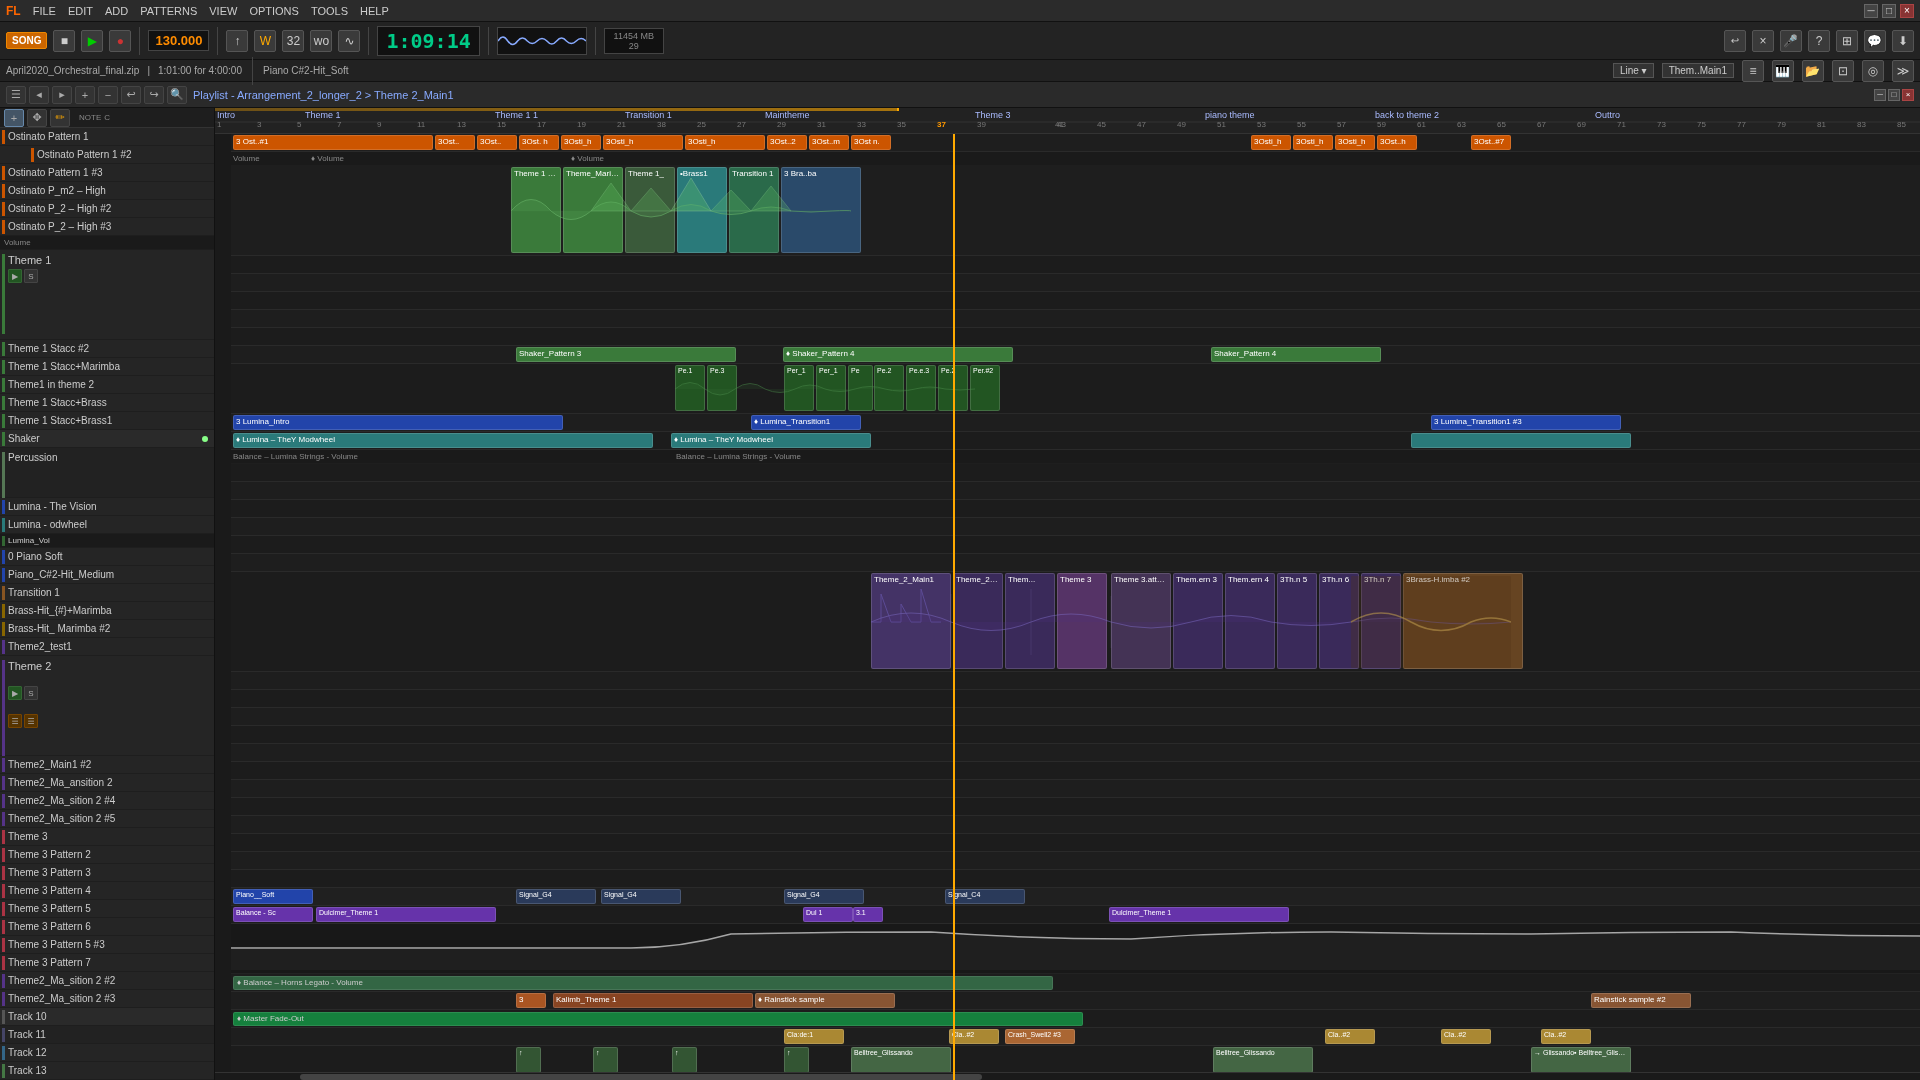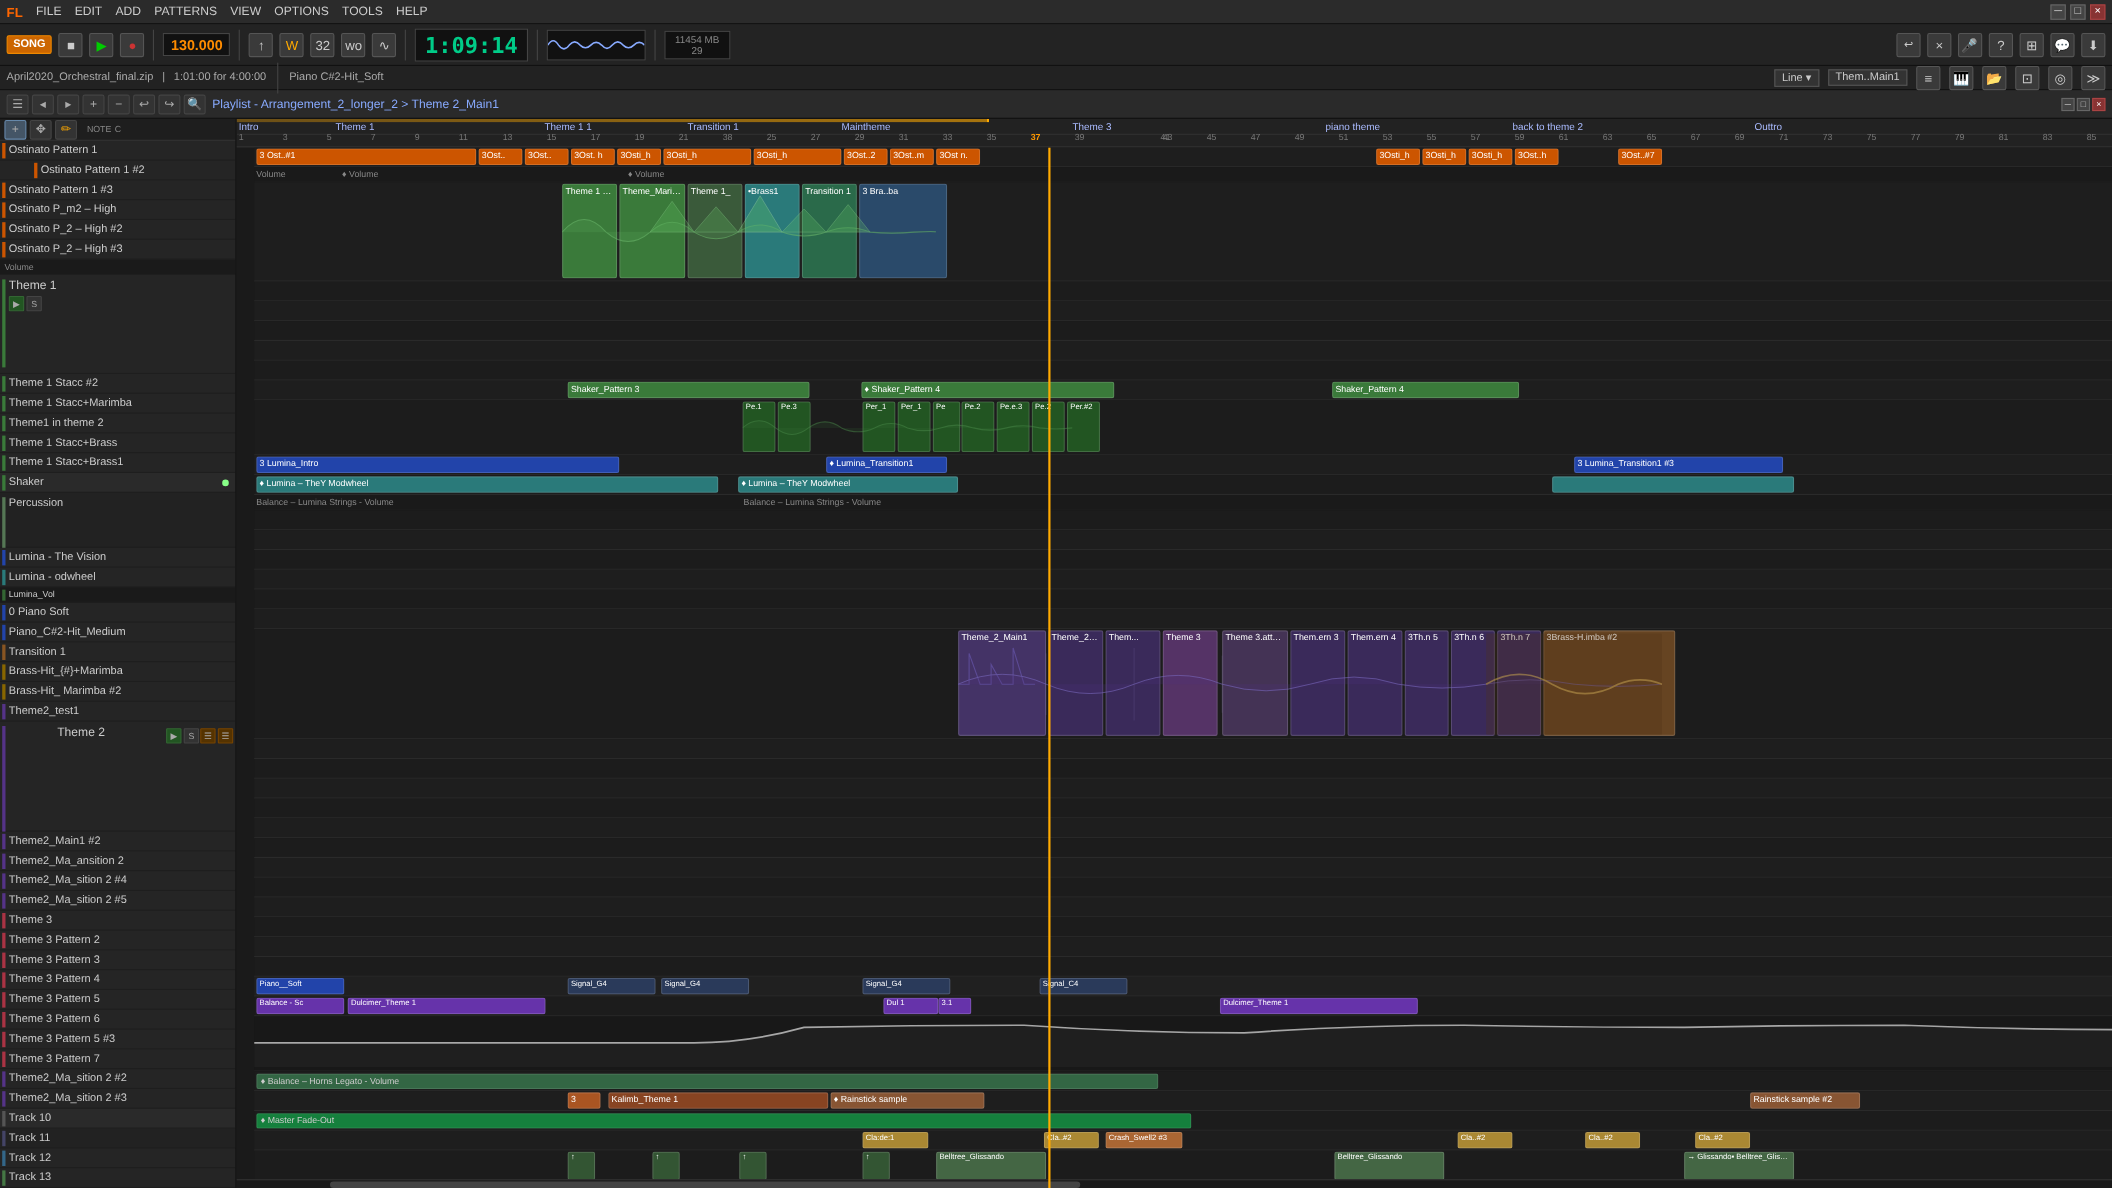--- a/index.html
+++ b/index.html
@@ -492,21 +492,21 @@
           <span class="track-name">Brass-Hit_ Marimba #2</span>
         </div>
 
       <div class="track-row" style="height:18px;">
           <div class="track-color-bar" style="background:#553388;"></div>
           <span class="track-name">Theme2_test1</span>
         </div>
 
       <div class="track-row" style="height:100px;align-items:flex-start;padding-top:4px;">
         <div class="track-color-bar" style="background:#553388;height:96px;"></div>
-        <div style="display:flex;gap:1px;flex:1;margin-left:44px;">
+        <div style="display:flex;flex-direction:column;gap:12px;flex:1;">
           <span class="track-name" style="font-size:11px;color:#ccc;">Theme 2</span>
           <div style="display:flex;gap:2px;flex-wrap:wrap;margin-top:2px;">
             <div class="btn-small btn-green">▶</div>
             <div class="btn-small">S</div>
           </div>
           <div style="display:flex;gap:2px;margin-top:2px;">
             <div class="btn-small btn-orange">☰</div>
             <div class="btn-small btn-orange">☰</div>
           </div>
         </div>

